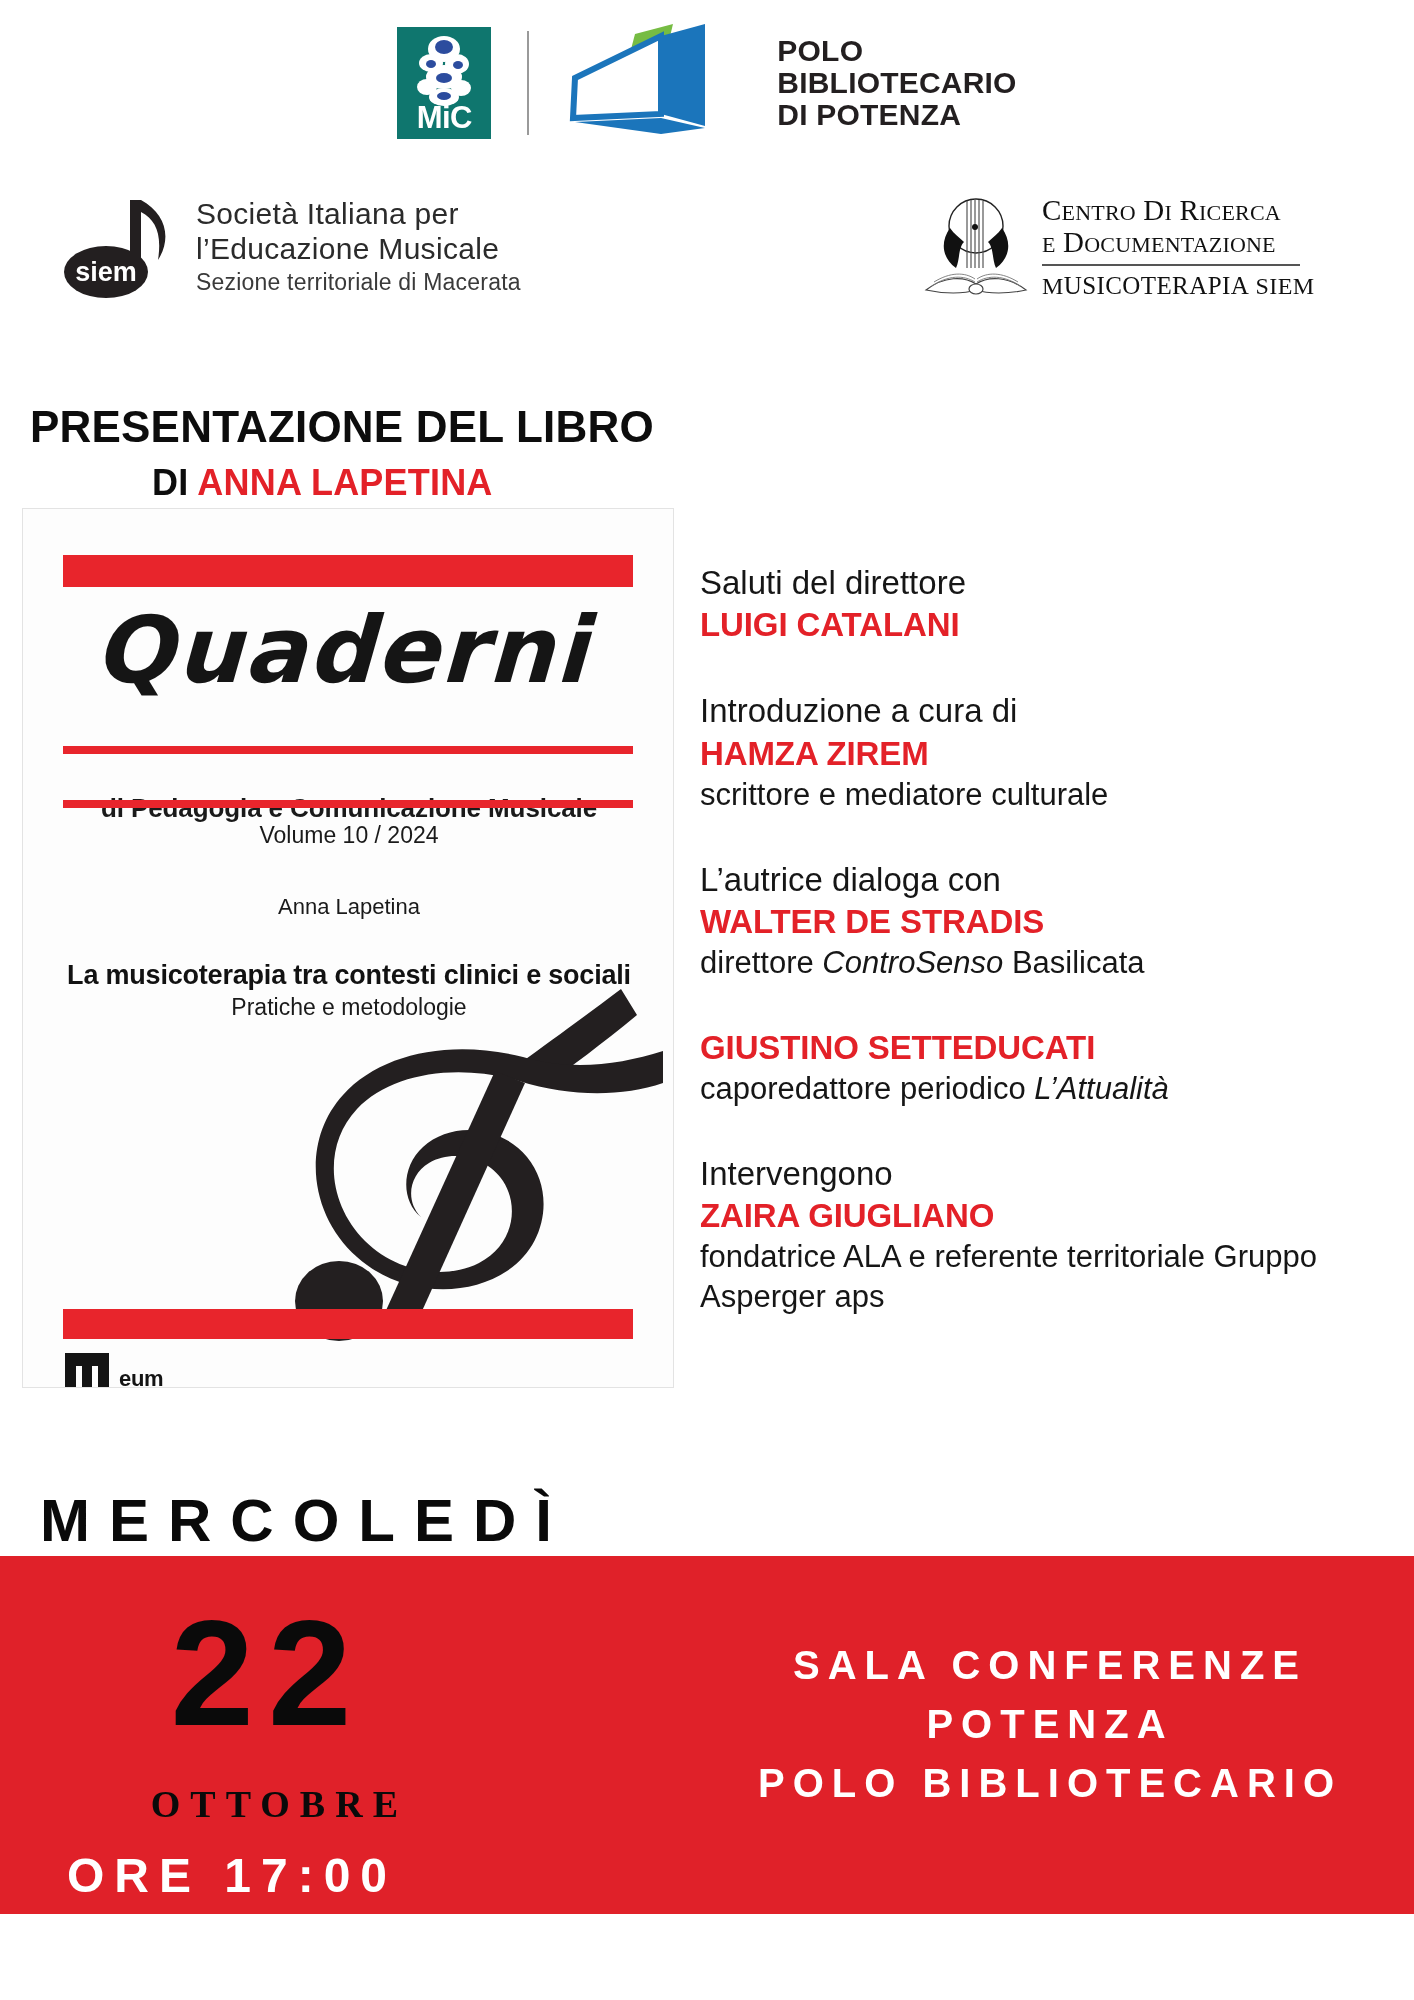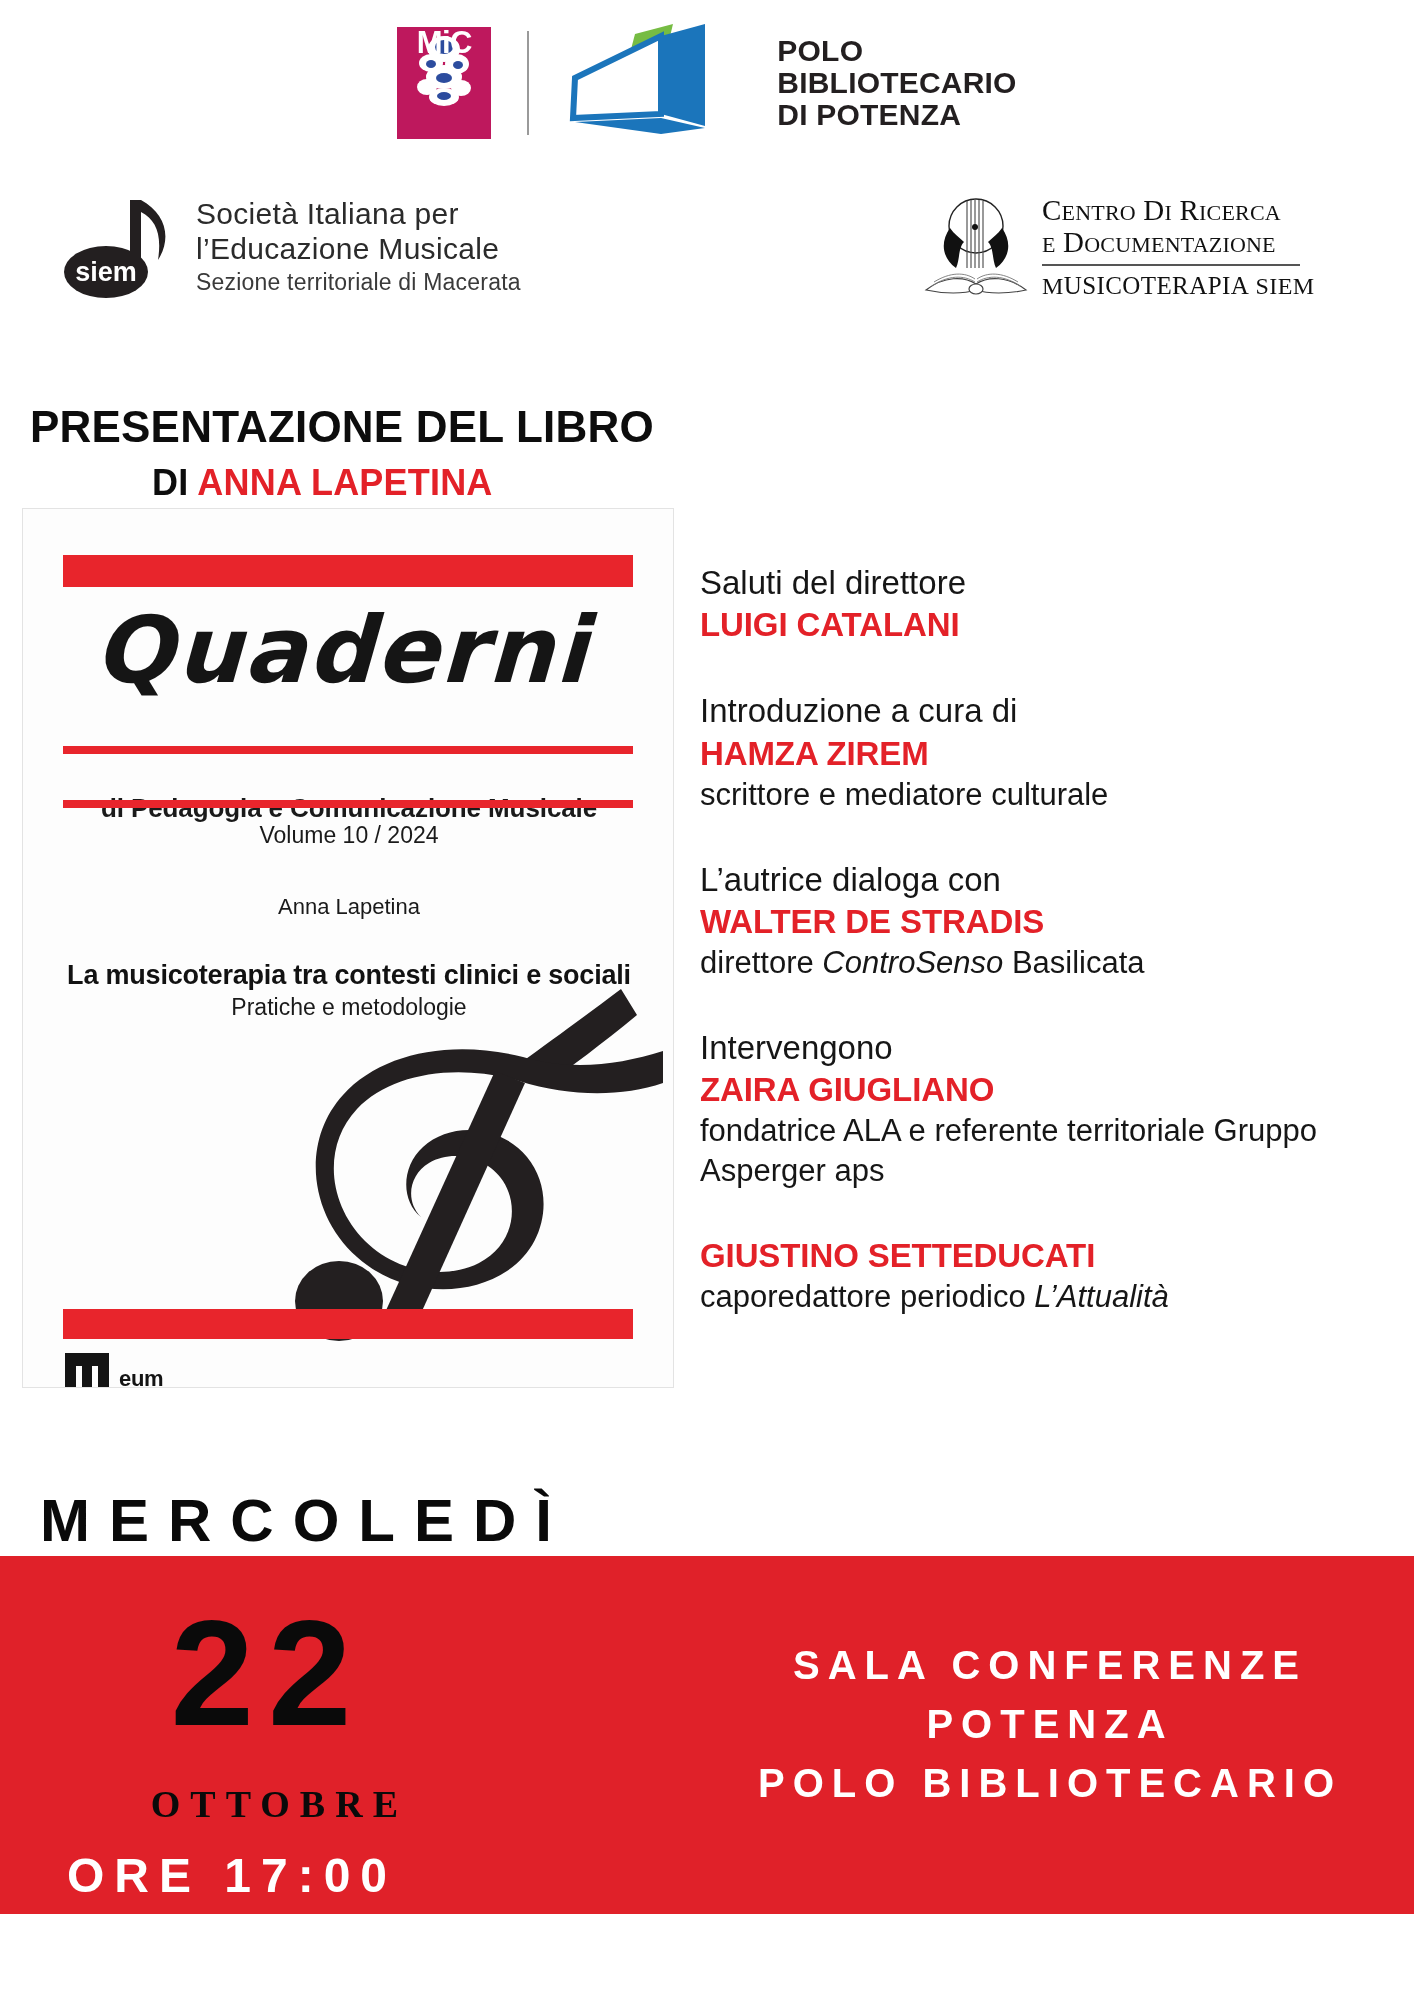--- a/index.html
+++ b/index.html
@@ -21,24 +21,24 @@
   .logo-row-1 {
     position: absolute;
     top: 22px; left: 0; width: 1414px;
     display: flex;
     align-items: center;
     justify-content: center;
     gap: 0px;
   }
   .mic-logo {
     width: 94px; height: 112px;
-    background: #be185d;
+    background: #0f766e;
     position: relative;
     display: flex;
-    align-items: flex-start;
+    align-items: flex-end;
     justify-content: center;
     overflow: hidden;
   }
   .mic-figure {
     position: absolute;
     top: 6px; left: 50%;
     transform: translateX(-50%);
     width: 66px; height: 82px;
   }
   .mic-text {
@@ -450,28 +450,28 @@
       <div class="p-role">scrittore e mediatore culturale</div>
     </div>
 
     <div class="prog-group">
       <div class="p-line">L’autrice dialoga con</div>
       <div class="p-name">WALTER DE STRADIS</div>
       <div class="p-role"><span>direttore </span><i>ControSenso</i><span> Basilicata</span></div>
     </div>
 
     <div class="prog-group">
+      <div class="p-name">GIUSTINO SETTEDUCATI</div>
+      <div class="p-role"><span>caporedattore periodico </span><i>L’Attualità</i><span></span></div>
+    </div>
+
+    <div class="prog-group">
       <div class="p-line">Intervengono</div>
       <div class="p-name">ZAIRA GIUGLIANO</div>
       <div class="p-role">fondatrice ALA e referente territoriale Gruppo Asperger aps</div>
-    </div>
-
-    <div class="prog-group">
-      <div class="p-name">GIUSTINO SETTEDUCATI</div>
-      <div class="p-role"><span>caporedattore periodico </span><i>L’Attualità</i><span></span></div>
     </div>
   </div>
 
   <div class="mercoledi">MERCOLEDÌ</div>
   <div class="red-band"></div>
   <div class="day-num">22</div>
   <div class="month">OTTOBRE</div>
   <div class="hour">ORE 17:00</div>
   <div class="venue">
     <div>SALA CONFERENZE</div>

